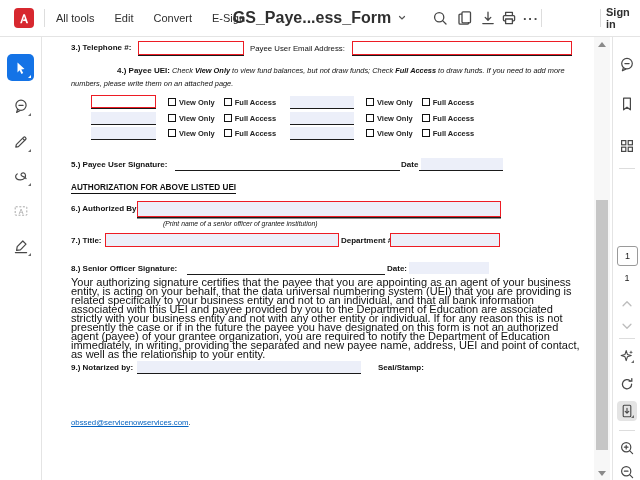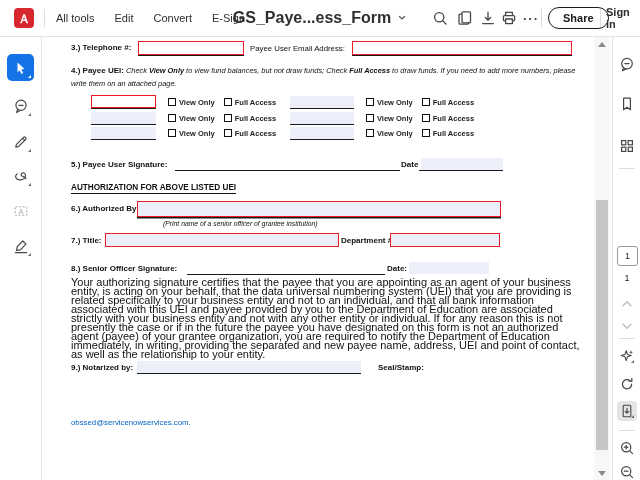--- a/index.html
+++ b/index.html
@@ -43,31 +43,31 @@
   
   .doc{position:absolute;left:41px;top:36px;width:553px;height:444px;background:#fff;}
   .dl{position:absolute;font-size:8px;font-weight:bold;color:#111;white-space:nowrap;}
   .dl.reg{font-weight:normal;font-size:7.8px;}
   .fld{position:absolute;box-sizing:border-box;background:#fff;}
   .fld.red{border:1.5px solid #ed1c24;}
   .fld.lav{background:#eceff9;}
   .fld.ul{box-shadow:0 1px 0 #1a1a1a;}
   .ln{position:absolute;height:1px;background:#1a1a1a;}
   .inst{position:absolute;font-size:7.4px;font-style:italic;line-height:12.5px;color:#111;}
-  .inst .numlbl{font-style:normal;font-weight:bold;font-size:8px;}
+  .inst .numlbl{font-style:normal;font-weight:bold;font-size:8px;margin-left:46px;}
   .inst b{font-weight:bold;}
   .cbrow{position:absolute;left:0;width:553px;height:15px;}
   .cbpair{position:absolute;top:1px;display:flex;align-items:center;height:12px;}
   .cb{width:6px;height:6px;border:1px solid #111;background:#fff;margin-right:3px;flex:none;}
   .cbl{font-size:7.5px;font-weight:bold;white-space:nowrap;margin-right:9px;}
   .cbl.last{margin-right:0;}
   .heading{position:absolute;font-size:8.2px;font-weight:bold;color:#111;border-bottom:1px solid #111;padding-bottom:1px;white-space:nowrap;}
   .cap{position:absolute;font-size:6.8px;font-style:italic;color:#111;white-space:nowrap;}
   .para{position:absolute;font-size:11px;line-height:9px;color:#111;}
-  .lnk{color:#0563c1;cursor:pointer;}
+  .lnk{color:#0563c1;text-decoration:underline;cursor:pointer;}
   .ver{position:absolute;text-align:center;font-size:7.5px;line-height:10.5px;color:#111;}
   svg{display:block;}
 </style>
 </head>
 <body>
 
 <div class="app">
 
   <div class="topbar">
     <div class="logo">
@@ -112,23 +112,20 @@
       <svg width="16" height="16" viewBox="0 0 16 16" fill="none" stroke="#474747" stroke-width="1.3" stroke-linejoin="round">
           <path d="M4.6 5.6V2.4h6.8v3.2"></path>
           <rect x="2.4" y="5.6" width="11.2" height="5.2" rx="1"></rect>
           <rect x="4.6" y="9" width="6.8" height="4.6" fill="#fff"></rect>
         </svg>
     </div>
     <div class="icon-btn" style="left:521px">
       <span class="more-dots">···</span>
     </div>
     <div class="vdiv" style="left:541px"></div>
-    <div class="share-btn">
-      <span>Share</span>
-    </div>
     <div class="vdiv" style="left:600px"></div>
     <div class="signin">
       <span>Sign in</span>
     </div>
   </div>
 
   <div class="left-rail">
     <div class="tool active" style="top:18px">
       <svg width="16" height="16" viewBox="0 0 16 16">
           <path fill="#fff" d="M4.5 2.5 11.5 9l-3.2.5 1.9 3.6-1.7.9-1.9-3.7-2.1 2.2z"></path>

